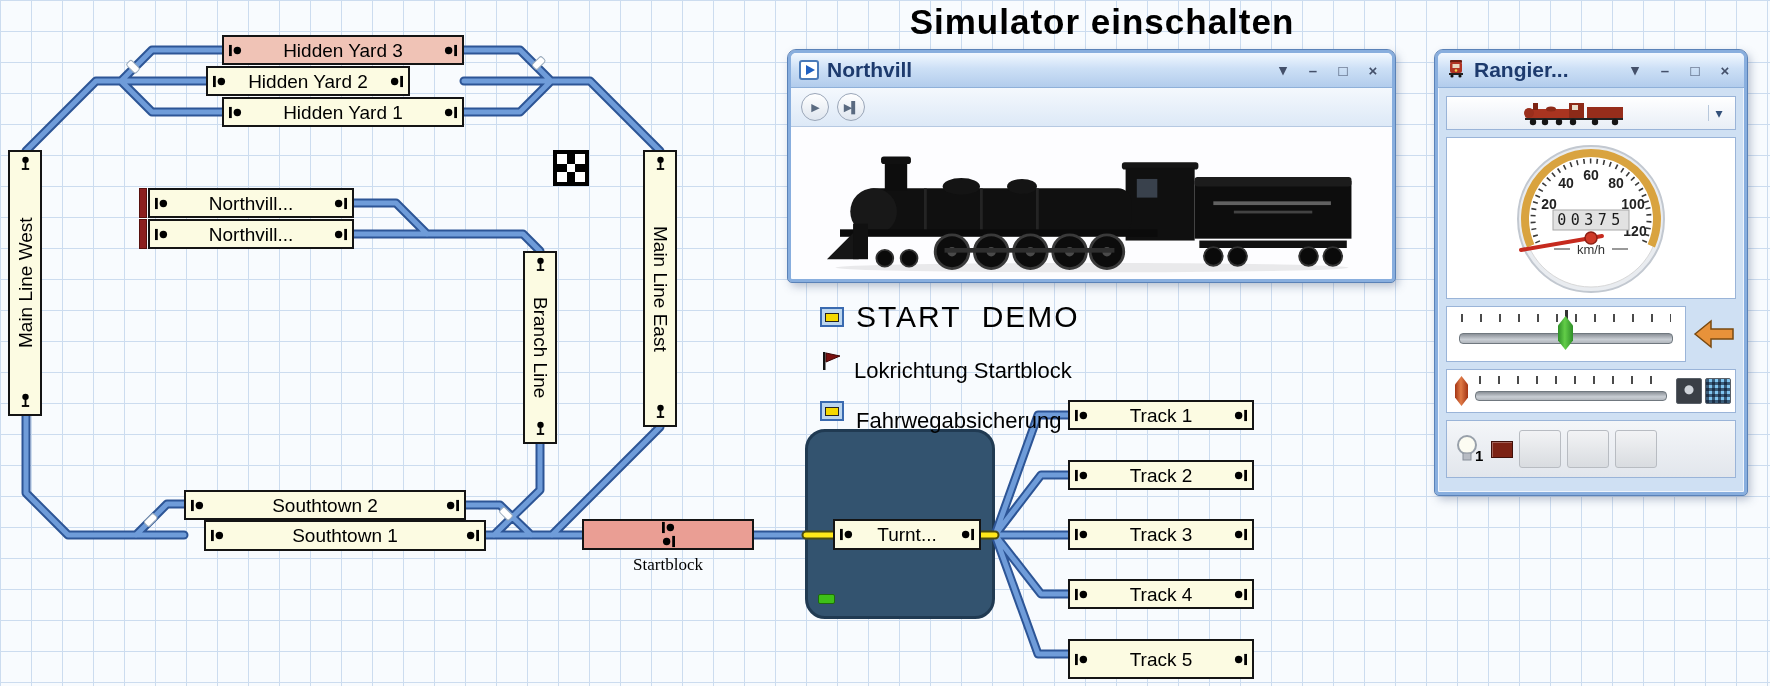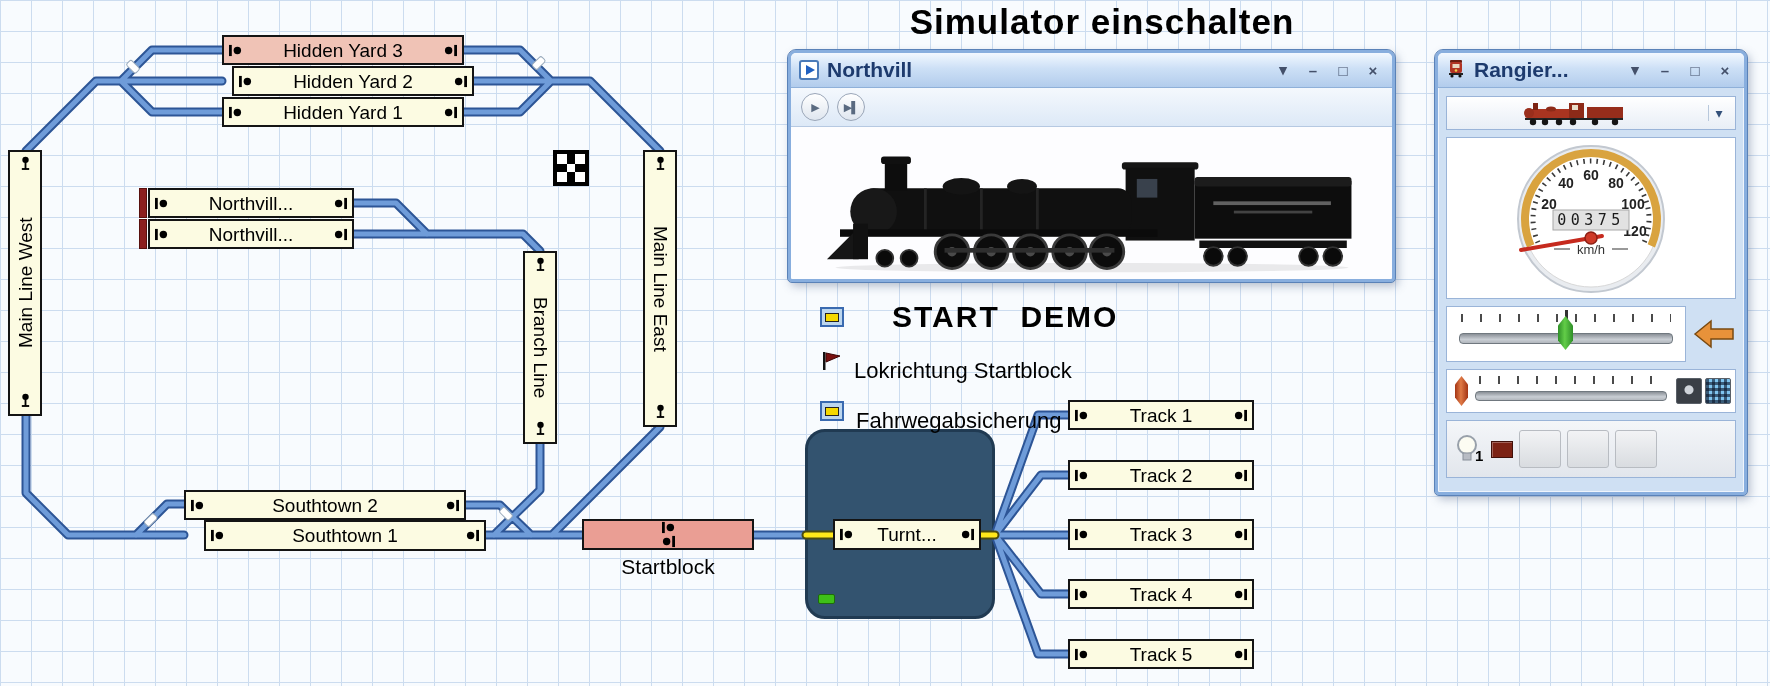--- a/index.html
+++ b/index.html
@@ -29,33 +29,33 @@
   .block.hl{background:#f0c3b6;}
   .block.pink{background:#ea9e94;}
   .sens{flex:0 0 auto;display:flex;align-items:center;}
   .sens svg{display:block;}
   .sens.r svg{transform:scaleX(-1);}
   .vblock{flex-direction:column;justify-content:space-between;padding:3px 0;}
   .vlabel{writing-mode:vertical-rl;transform:rotate(180deg);text-align:center;
     font-size:19px;flex:1;display:flex;align-items:center;justify-content:center;}
   .vlabel.down{transform:none;}
   .redbar{position:absolute;z-index:3;background:#8c1f1f;border:1px solid #58100d;box-sizing:border-box;}
-  .caption{position:absolute;z-index:3;font-size:21px;text-align:center;}
+  .caption{position:absolute;z-index:3;font-size:17px;text-align:center;font-family:Liberation Serif, serif;}
   .turntable{position:absolute;z-index:1;background:#33536f;border:3px solid #203a52;
     border-radius:20px;box-sizing:border-box;}
   .led{position:absolute;z-index:3;background:#3ec018;border:1px solid #1d6c09;border-radius:2px;}
   .viewmark{position:absolute;z-index:3;}
   
   .legend{position:absolute;left:820px;top:300px;z-index:3;}
   .lrow{display:flex;align-items:center;gap:12px;margin-bottom:4px;}
   .licon{flex:0 0 auto;display:flex;}
   .route-ico{width:24px;height:20px;background:#bcd6ee;border:2px solid #3a6ab0;
     box-sizing:border-box;display:flex;align-items:center;justify-content:center;}
   .route-ico i{display:block;width:12px;height:7px;background:#f5d800;border:1px solid #222;}
-  .l1{font-size:30px;font-weight:bold;letter-spacing:2px;white-space:pre;margin-left:36px;}
+  .l1{font-size:30px;font-weight:normal;letter-spacing:2px;white-space:pre;}
   .l2{font-size:22px;margin-top:20px;}
   
   .window{position:absolute;z-index:10;display:flex;flex-direction:column;
     background:#cfe0f3;border:3px solid #88aede;outline:1px solid #5a82b8;
     border-radius:8px 8px 4px 4px;
     box-shadow:3px 4px 10px rgba(50,70,110,.35), inset 0 0 0 1px #eef4fc;box-sizing:border-box;}
   .titlebar{height:34px;flex:0 0 auto;display:flex;align-items:center;gap:8px;padding:0 8px;
     background:linear-gradient(#f2f8ff,#cde0f6 45%,#b2ccec);
     border-bottom:1px solid #8fb0d9;border-radius:5px 5px 0 0;}
   .wtitle{font-size:21px;font-weight:bold;color:#1d3a6d;flex:1;white-space:nowrap;overflow:hidden;}
@@ -163,21 +163,21 @@
         </svg>
       </span>
     <span class="lbl" data-interactable="false">Hidden Yard 3</span>
     <span class="sens r" data-interactable="false">
         <svg width="15" height="13" viewBox="0 0 16 14">
           <rect x="1" y="1" width="3" height="12"></rect>
           <circle cx="10" cy="7" r="4"></circle>
         </svg>
       </span>
   </div>
-  <div class="block" style="left:232px;top:66px;width:242px;height:30px;" data-interactable="true">
+  <div class="block" style="left:206px;top:66px;width:204px;height:30px;" data-interactable="true">
     <span class="sens l" data-interactable="false">
         <svg width="15" height="13" viewBox="0 0 16 14">
           <rect x="1" y="1" width="3" height="12"></rect>
           <circle cx="10" cy="7" r="4"></circle>
         </svg>
       </span>
     <span class="lbl" data-interactable="false">Hidden Yard 2</span>
     <span class="sens r" data-interactable="false">
         <svg width="15" height="13" viewBox="0 0 16 14">
           <rect x="1" y="1" width="3" height="12"></rect>
@@ -391,21 +391,21 @@
         </svg>
       </span>
     <span class="lbl" data-interactable="false">Track 4</span>
     <span class="sens r" data-interactable="false">
         <svg width="15" height="13" viewBox="0 0 16 14">
           <rect x="1" y="1" width="3" height="12"></rect>
           <circle cx="10" cy="7" r="4"></circle>
         </svg>
       </span>
   </div>
-  <div class="block" style="left:1068px;top:639px;width:186px;height:30px;" data-interactable="true">
+  <div class="block" style="left:1068px;top:639px;width:186px;height:40px;" data-interactable="true">
     <span class="sens l" data-interactable="false">
         <svg width="15" height="13" viewBox="0 0 16 14">
           <rect x="1" y="1" width="3" height="12"></rect>
           <circle cx="10" cy="7" r="4"></circle>
         </svg>
       </span>
     <span class="lbl" data-interactable="false">Track 5</span>
     <span class="sens r" data-interactable="false">
         <svg width="15" height="13" viewBox="0 0 16 14">
           <rect x="1" y="1" width="3" height="12"></rect>

